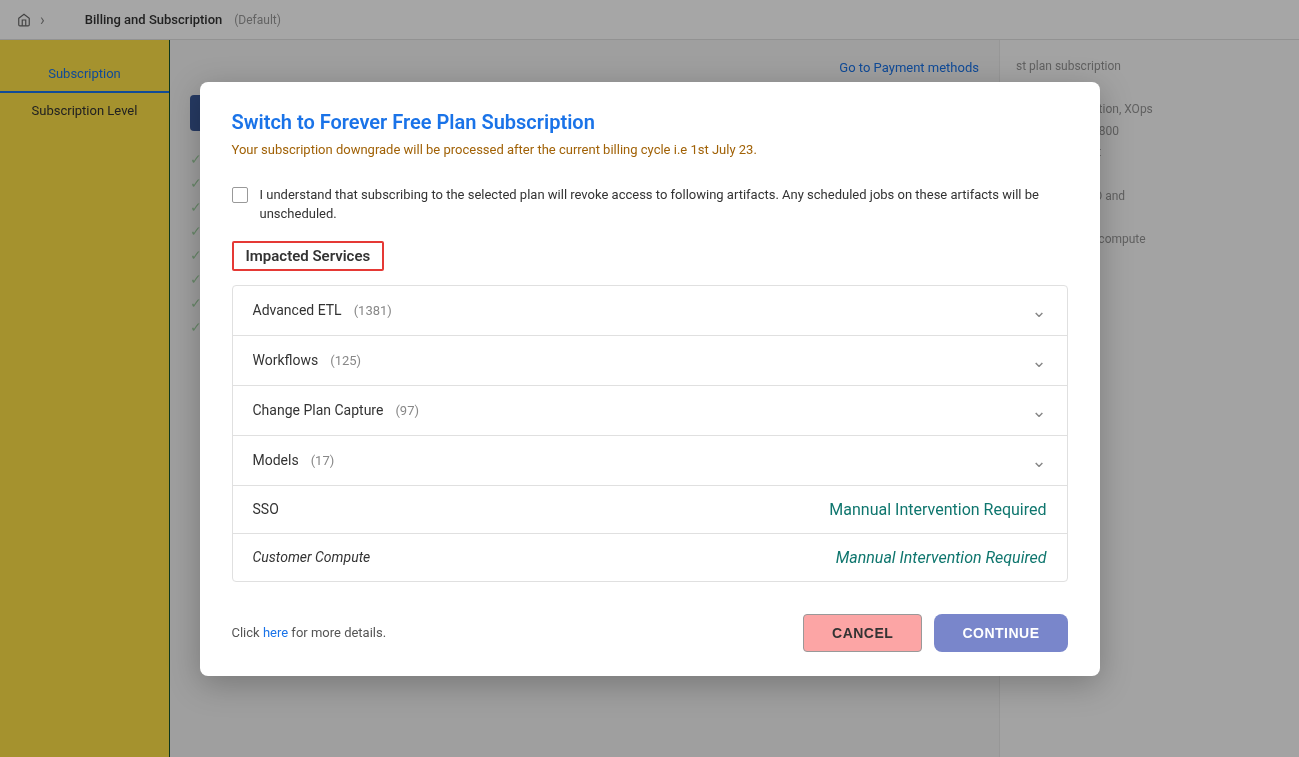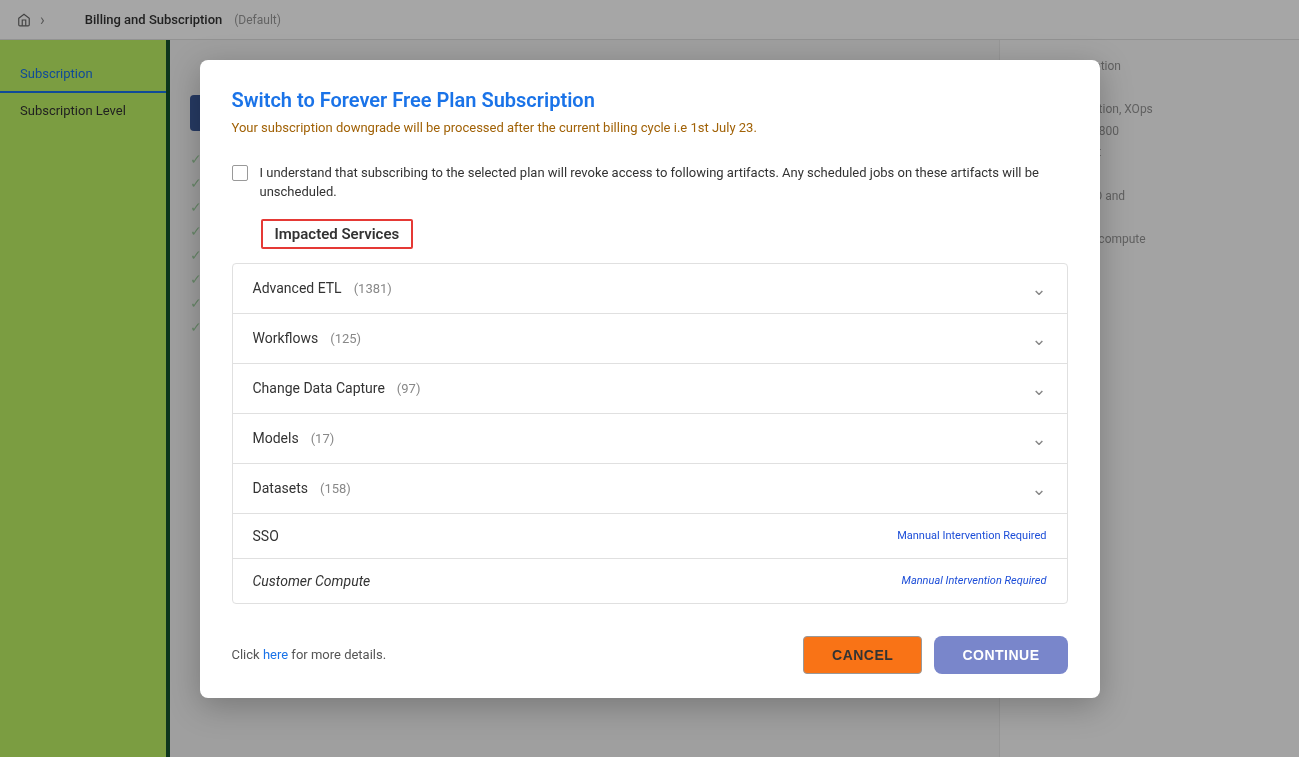--- a/index.html
+++ b/index.html
@@ -31,23 +31,24 @@
       gap: 8px;
     }
 
     .bg-content {
       display: flex;
       height: calc(100% - 40px);
     }
 
     .bg-sidebar {
       width: 170px;
-      background: #bef264;
-      border-right: 4px solid #14532d;
+      background: #fde047;
+      border-right: 1px solid #14532d;
       padding: 16px 0;
+      text-align: center;
     }
 
     .bg-sidebar-item {
       padding: 10px 20px;
       font-size: 13px;
       color: #333;
       cursor: pointer;
     }
 
     .bg-sidebar-item.active {
@@ -190,21 +191,20 @@
     
     .impacted-services-label {
       display: inline-block;
       font-size: 15px;
       font-weight: 600;
       color: #333;
       border: 2px solid #e53935;
       padding: 4px 12px;
       margin-bottom: 14px;
       border-radius: 2px;
-      margin-left: 29px;
     }
 
     
     .services-table {
       border: 1px solid #e0e0e0;
       border-radius: 4px;
       overflow: hidden;
       width: 100%;
     }
 
@@ -240,22 +240,22 @@
       color: #888;
     }
 
     .service-right {
       display: flex;
       align-items: center;
       gap: 8px;
     }
 
     .manual-text {
-      font-size: 11px;
-      color: #1d4ed8;
+      font-size: 16px;
+      color: #0f766e;
     }
 
     
     .footer-left {
       font-size: 13px;
       color: #555;
     }
 
     .footer-link {
       color: #1a73e8;
@@ -263,21 +263,21 @@
     }
 
     .footer-buttons {
       display: flex;
       gap: 12px;
     }
 
     .btn-cancel {
       padding: 10px 28px;
       border: 1px solid #999;
-      background: #f97316;
+      background: #fca5a5;
       color: #333;
       font-size: 14px;
       font-weight: 600;
       border-radius: 4px;
       cursor: pointer;
       letter-spacing: 0.5px;
     }
 
     .btn-continue {
       padding: 10px 28px;
@@ -436,47 +436,38 @@
           <span class="service-name">Workflows</span>
           <span class="service-count">(125)</span>
         </div>
         <div class="service-right">
           <span class="chevron-down"></span>
         </div>
       </div>
 
       <div class="service-row">
         <div class="service-row-left">
-          <span class="service-name">Change Data Capture</span>
+          <span class="service-name">Change Plan Capture</span>
           <span class="service-count">(97)</span>
         </div>
         <div class="service-right">
           <span class="chevron-down"></span>
         </div>
       </div>
 
       <div class="service-row">
         <div class="service-row-left">
           <span class="service-name">Models</span>
           <span class="service-count">(17)</span>
         </div>
         <div class="service-right">
           <span class="chevron-down"></span>
         </div>
       </div>
 
-      <div class="service-row">
-        <div class="service-row-left">
-          <span class="service-name">Datasets</span>
-          <span class="service-count">(158)</span>
-        </div>
-        <div class="service-right">
-          <span class="chevron-down"></span>
-        </div>
-      </div>
 
       <div class="service-row">
         <div class="service-row-left">
           <span class="service-name">SSO</span>
         </div>
         <div class="service-right">
           <span class="manual-text">Mannual Intervention Required</span>
         </div>
       </div>
 

